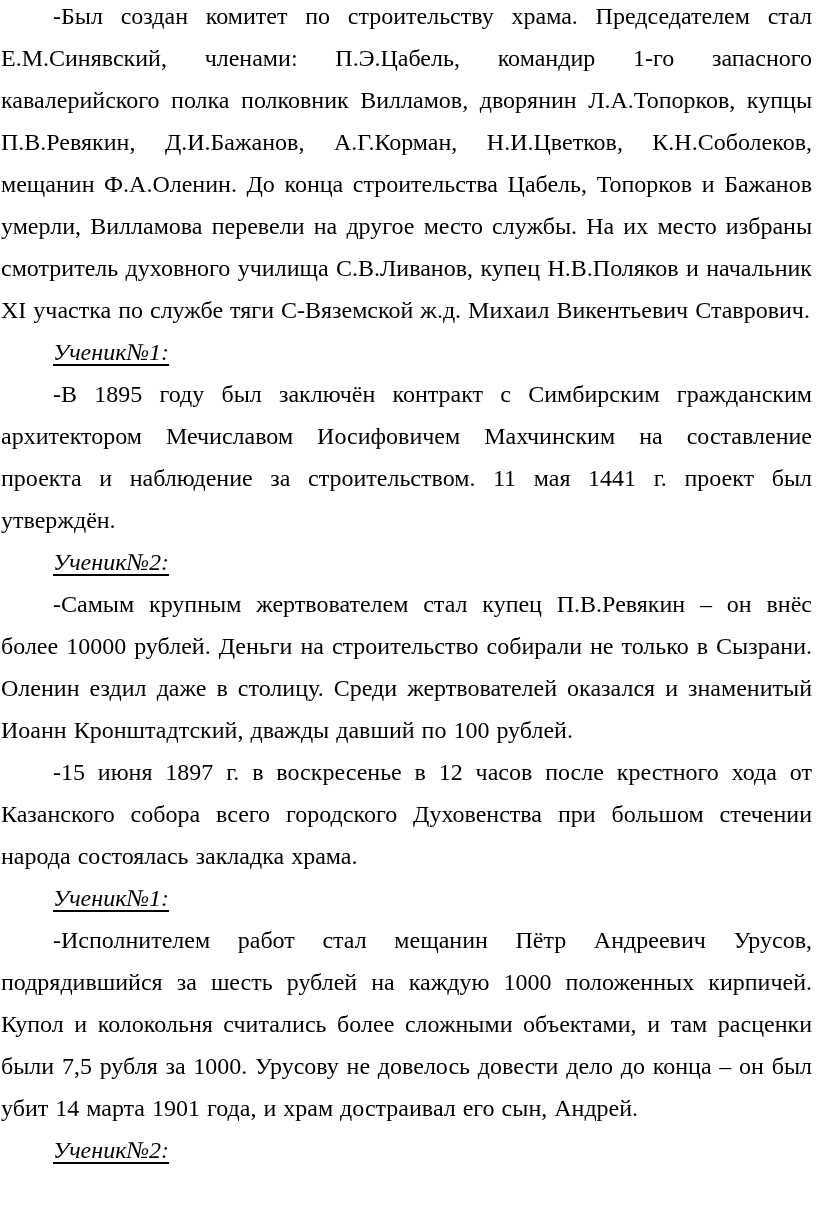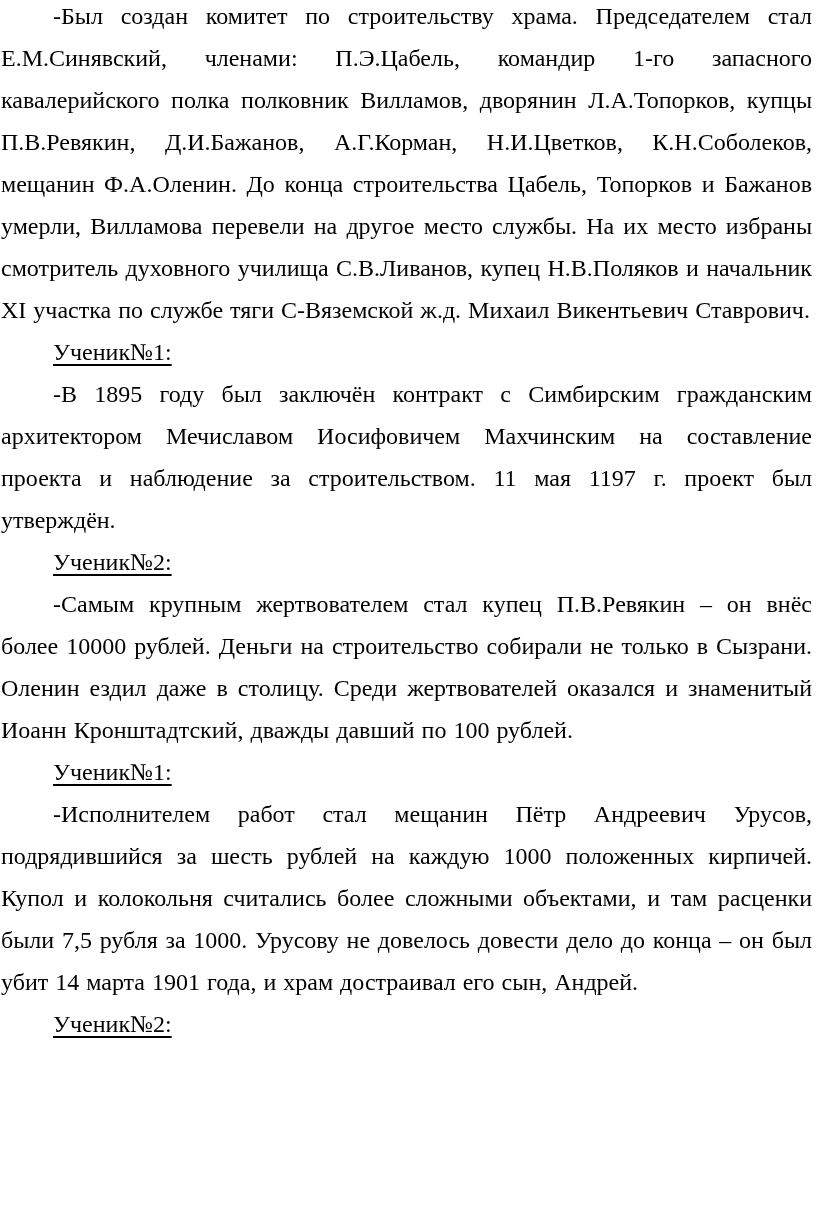--- a/index.html
+++ b/index.html
@@ -31,43 +31,45 @@
     padding: 0;
     text-indent: 52px;
   }
   .para {
     text-align: justify;
     text-align-last: left;
     word-spacing: 1px;
   }
   .heading {
     text-align: left;
+    font-style: italic;
   }
   .heading .u {
     text-decoration: underline;
     text-underline-offset: 4px;
   }
 </style>
 </head>
 <body>
 
 <div class="doc-page">
   <div class="doc-flow">
 
     <p class="block para">-Был создан комитет по строительству храма. Председателем стал Е.М.Синявский, членами: П.Э.Цабель, командир 1-го запасного кавалерийского полка полковник Вилламов, дворянин Л.А.Топорков, купцы П.В.Ревякин, Д.И.Бажанов, А.Г.Корман, Н.И.Цветков, К.Н.Соболеков, мещанин Ф.А.Оленин. До конца строительства Цабель, Топорков и Бажанов умерли, Вилламова перевели на другое место службы. На их место избраны смотритель духовного училища С.В.Ливанов, купец Н.В.Поляков и начальник XI участка по службе тяги С-Вяземской ж.д. Михаил Викентьевич Ставрович.</p>
 
     <p class="block heading"><span class="u">Ученик№1:</span></p>
 
-    <p class="block para">-В 1895 году был заключён контракт с Симбирским гражданским архитектором Мечиславом Иосифовичем Махчинским на составление проекта и наблюдение за строительством. 11 мая 1197 г. проект был утверждён.</p>
+    <p class="block para">-В 1895 году был заключён контракт с Симбирским гражданским архитектором Мечиславом Иосифовичем Махчинским на составление проекта и наблюдение за строительством. 11 мая 1441 г. проект был утверждён.</p>
 
     <p class="block heading"><span class="u">Ученик№2:</span></p>
 
     <p class="block para">-Самым крупным жертвователем стал купец П.В.Ревякин – он внёс более 10000 рублей. Деньги на строительство собирали не только в Сызрани. Оленин ездил даже в столицу. Среди жертвователей оказался и знаменитый Иоанн Кронштадтский, дважды давший по 100 рублей.</p>
 
 
+    <p class="block para">-15 июня 1897 г. в воскресенье в 12 часов после крестного хода от Казанского собора всего городского Духовенства при большом стечении народа состоялась закладка храма.</p>
 
     <p class="block heading"><span class="u">Ученик№1:</span></p>
 
     <p class="block para">-Исполнителем работ стал мещанин Пётр Андреевич Урусов, подрядившийся за шесть рублей на каждую 1000 положенных кирпичей. Купол и колокольня считались более сложными объектами, и там расценки были 7,5 рубля за 1000. Урусову не довелось довести дело до конца – он был убит 14 марта 1901 года, и храм достраивал его сын, Андрей.</p>
 
     <p class="block heading"><span class="u">Ученик№2:</span></p>
 
   </div>
 </div>
 

